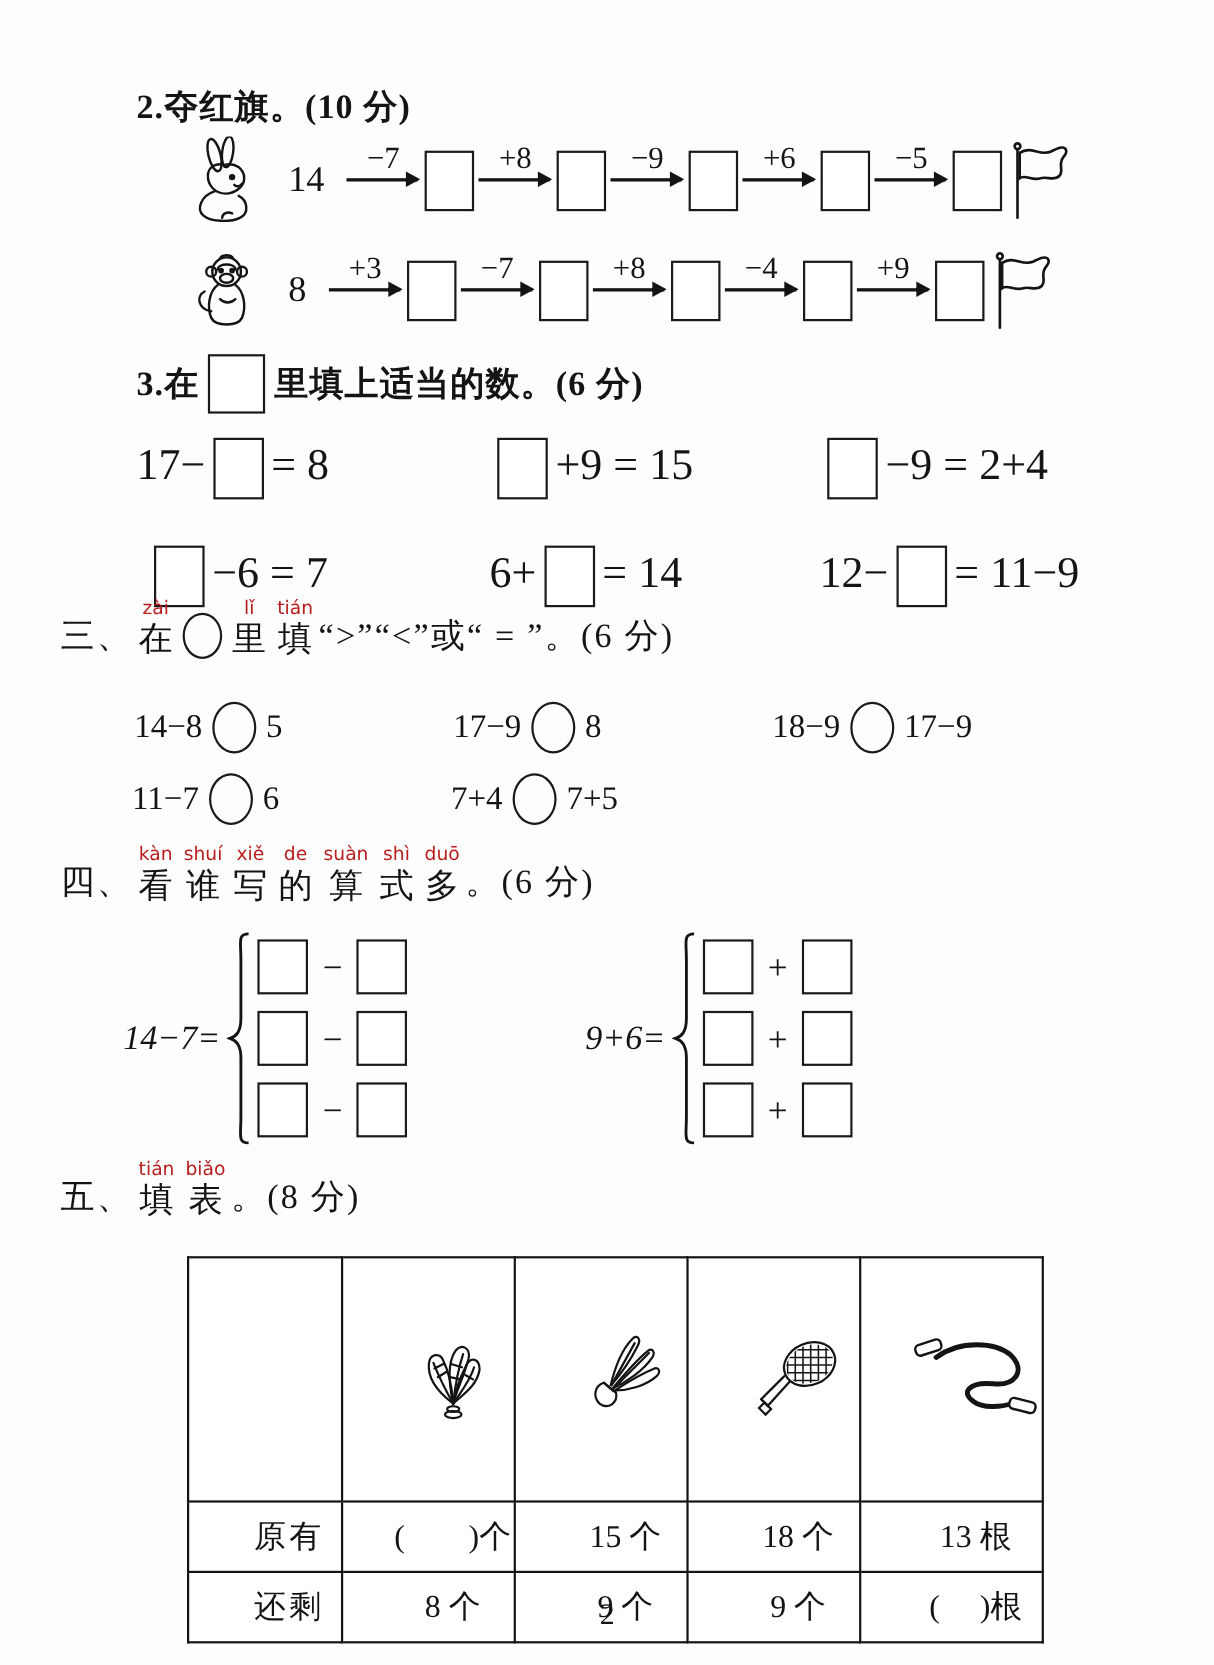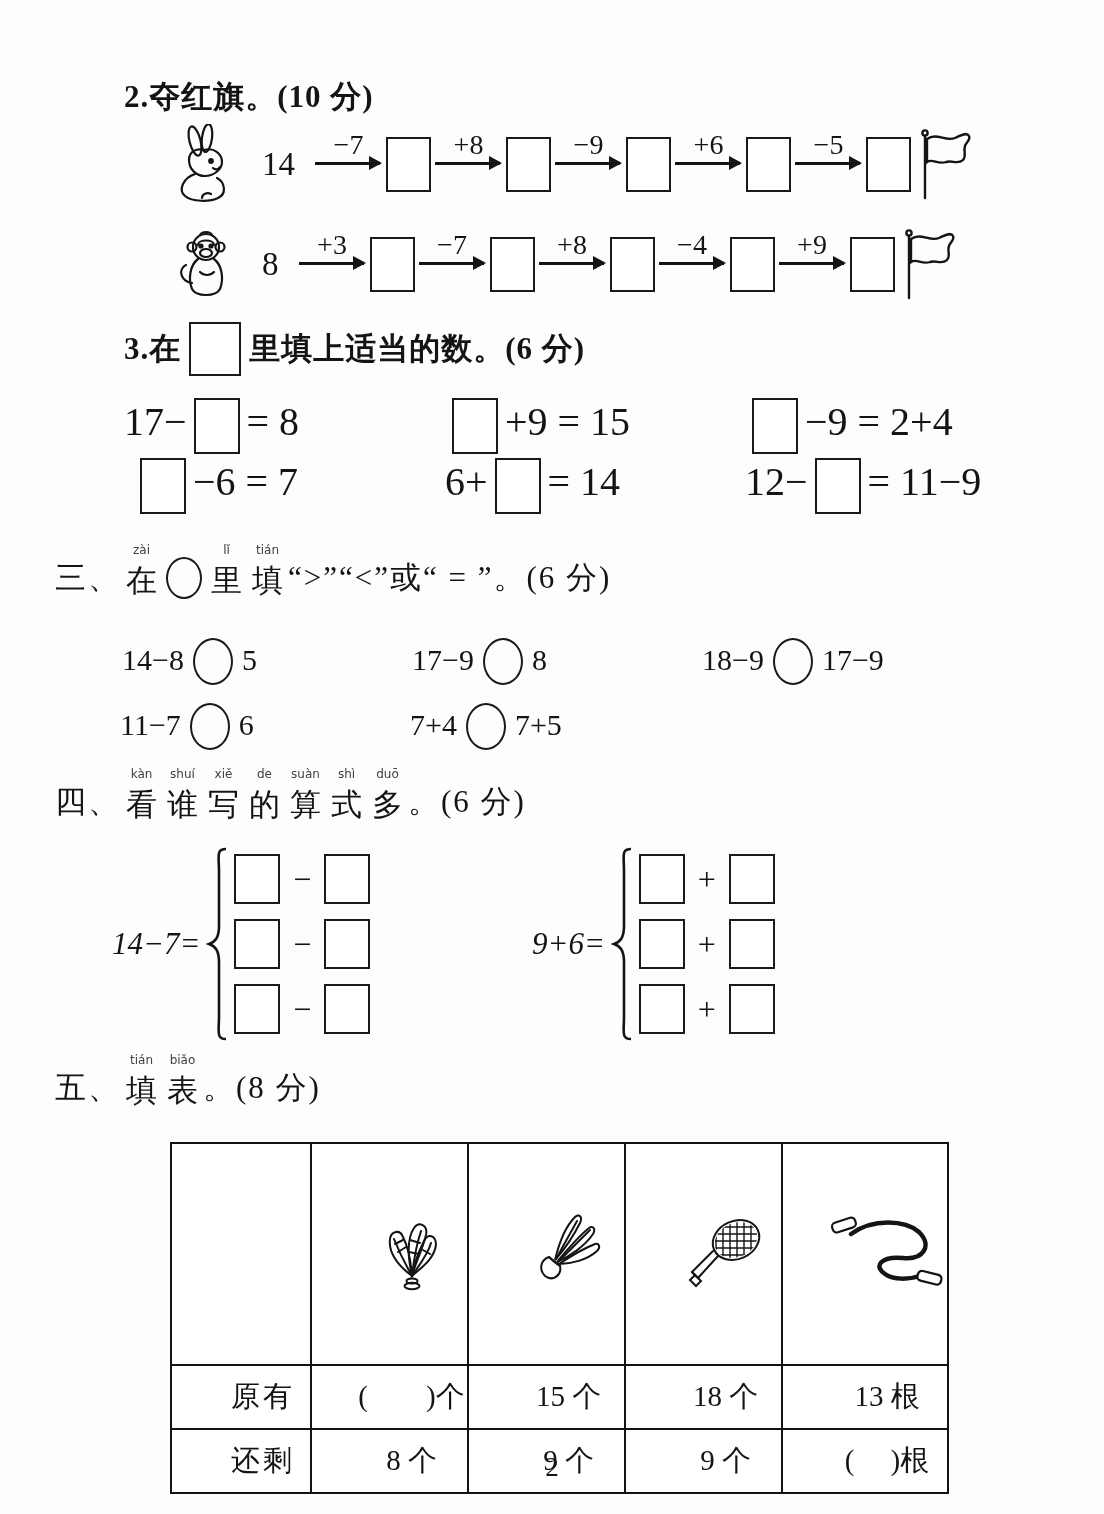--- a/index.html
+++ b/index.html
@@ -7,21 +7,21 @@
   #page {
     position:relative; width:1104px; height:1514px; margin:0 auto;
     background:#fdfdfd; color:#141414; overflow:hidden;
     font-family:"Liberation Serif","DejaVu Serif",serif;
   }
   .abs { position:absolute; }
   .title { font-size:31px; font-weight:bold; letter-spacing:1px; white-space:nowrap; }
   .hd { display:flex; align-items:flex-end; font-size:31px; white-space:nowrap; }
   .hd .seg { letter-spacing:2px; }
   .rchar { display:inline-flex; flex-direction:column; align-items:center; margin:0 5px; }
-  .rchar .py { font-family:"DejaVu Sans","Liberation Sans",sans-serif; font-size:12px; line-height:1.1; height:19px; color:#404040; }
+  .rchar .py { font-family:"DejaVu Sans","Liberation Sans",sans-serif; font-size:17px; line-height:1.1; height:19px; color:#b91c1c; }
   .rchar .ch { font-size:31px; line-height:1.15; }
 
   
   .abox { display:inline-block; width:45px; height:55px; border:2.5px solid #1a1a1a; background:#fff; }
   .abox.ttl { width:52px; height:54px; vertical-align:middle; margin:0 8px 6px 8px; }
   .abox.eq  { width:46px; height:56px; vertical-align:middle; margin:0 7px; }
   .abox.b   { width:46px; height:50px; }
   .hcircle { display:inline-block; width:36px; height:42px; border:2.5px solid #1a1a1a; border-radius:50%; margin:0 4px; }
   .ccirc { display:inline-block; width:40px; height:47px; border:2.5px solid #1a1a1a; border-radius:50%; vertical-align:middle; margin:0 9px 4px 9px; }
 
@@ -166,21 +166,21 @@
 
   <div class="abs title" style="top:322px;left:124px">
     <span>3.在</span><span class="abox ttl"></span><span>里填上适当的数。(6 分)</span>
   </div>
 
   <div id="eq-row1" class="abs eqrow" style="top:398px;left:124px">
     <span><span>17−</span><span class="abox eq"></span><span>= 8</span></span>
     <span><span></span><span class="abox eq"></span><span>+9 = 15</span></span>
     <span><span></span><span class="abox eq"></span><span>−9 = 2+4</span></span>
   </div>
-  <div id="eq-row2" class="abs eqrow" style="top:458px;left:140px">
+  <div id="eq-row2" class="abs eqrow" style="top:496px;left:140px">
     <span><span></span><span class="abox eq" style="margin-left:0"></span><span>−6 = 7</span></span>
     <span><span>6+</span><span class="abox eq"></span><span>= 14</span></span>
     <span><span>12−</span><span class="abox eq"></span><span>= 11−9</span></span>
   </div>
 
   <div class="abs hd" style="top:544px;left:55px">
     <span class="seg">三、</span>
     <span class="rchar">
         <span class="py">zài</span>
         <span class="ch">在</span>

